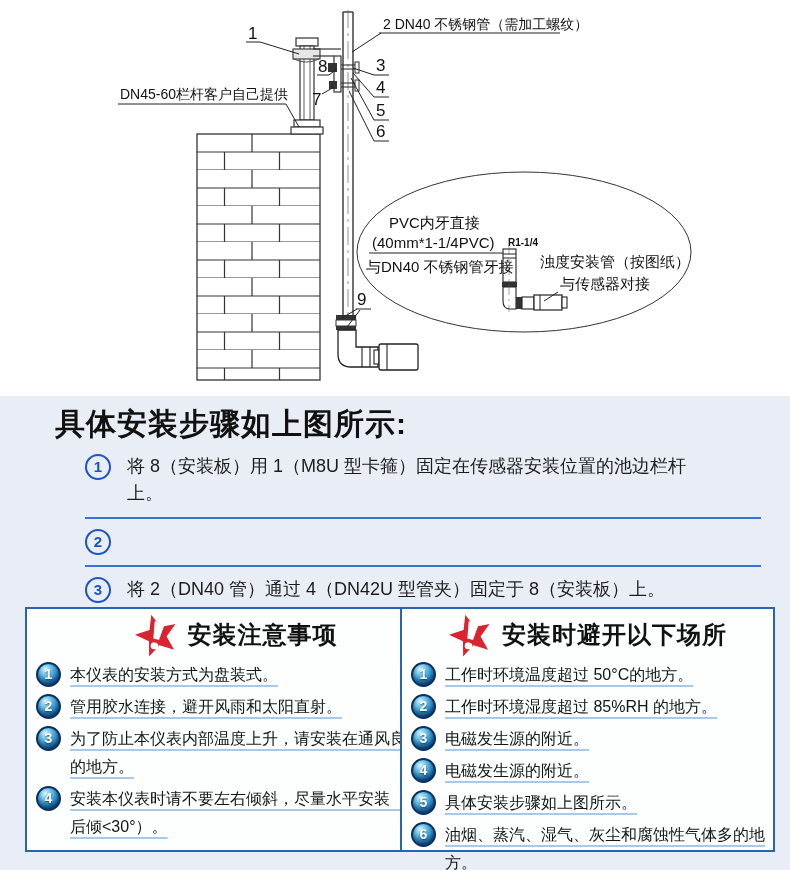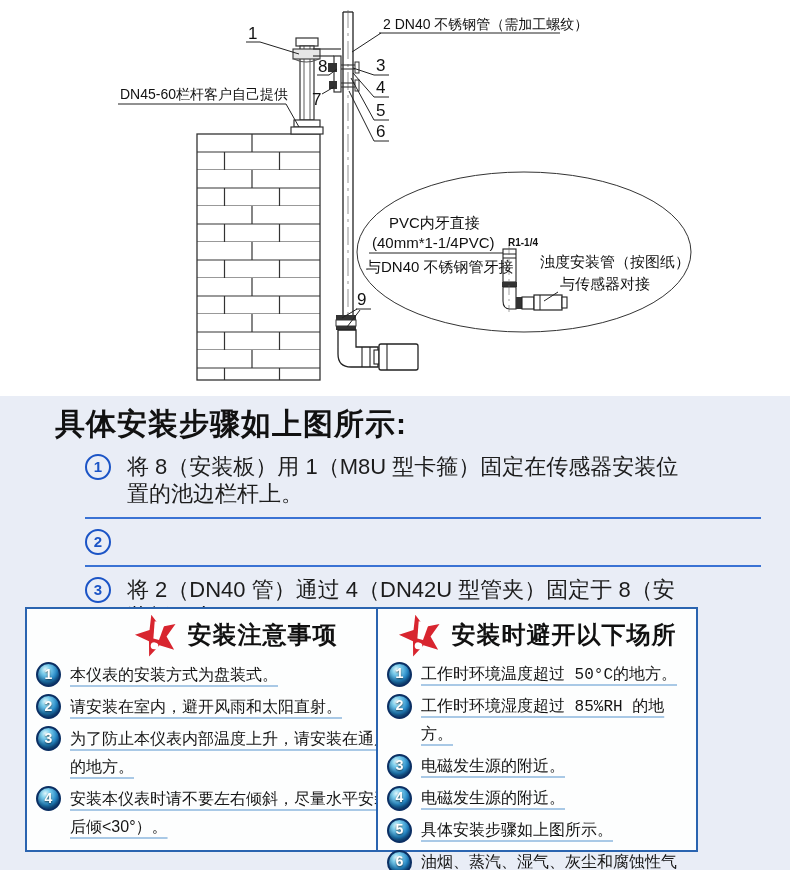--- a/index.html
+++ b/index.html
@@ -38,31 +38,31 @@
   }
   .step-row.divided{border-bottom:2px solid #3a72d4;}
   .step-num{
     flex:none;width:22px;height:22px;margin-top:1px;
     border:2px solid #1b54c6;border-radius:50%;
     color:#1b54c6;font-weight:bold;font-size:15px;line-height:22px;
     text-align:center;background:transparent;
   }
   .step-row p{
     margin:0;max-width:560px;
-    font-size:22px;line-height:27px;color:#1c1c1c;
+    font-size:18px;line-height:27px;color:#1c1c1c;
   }
 
   
   .wbox{
     position:absolute;top:211px;height:245px;
     background:#fdfefe;border:2px solid #2a64b0;
     box-sizing:border-box;
   }
   .wbox.left{left:25px;width:421px;}
-  .wbox.right{left:376px;width:322px;font-family:Liberation Mono, monospace;}
+  .wbox.right{left:400px;width:375px;}
   .wbox-title{
     display:flex;align-items:center;justify-content:center;
     gap:8px;height:48px;margin-top:2px;
   }
   .wbox-title .star{flex:none;width:46px;height:48px;}
   .wbox-title h3{
     margin:0;font-size:24px;font-weight:bold;color:#111;letter-spacing:1px;
   }
   .witem{
     display:flex;align-items:flex-start;gap:9px;
@@ -250,21 +250,21 @@
             <use href="#warn-star"></use>
           </svg>
         <h3>安装注意事项</h3>
       </div>
       <div class="witem">
         <span class="ball">1</span>
         <p>本仪表的安装方式为盘装式。</p>
       </div>
       <div class="witem">
         <span class="ball">2</span>
-        <p>请安装在室内，避开风雨和太阳直射。</p>
+        <p>管用胶水连接，避开风雨和太阳直射。</p>
       </div>
       <div class="witem">
         <span class="ball">3</span>
         <p>为了防止本仪表内部温度上升，请安装在通风良好的地方。</p>
       </div>
       <div class="witem">
         <span class="ball">4</span>
         <p>安装本仪表时请不要左右倾斜，尽量水平安装（可后倾&lt;30°）。</p>
       </div>
     </div>

